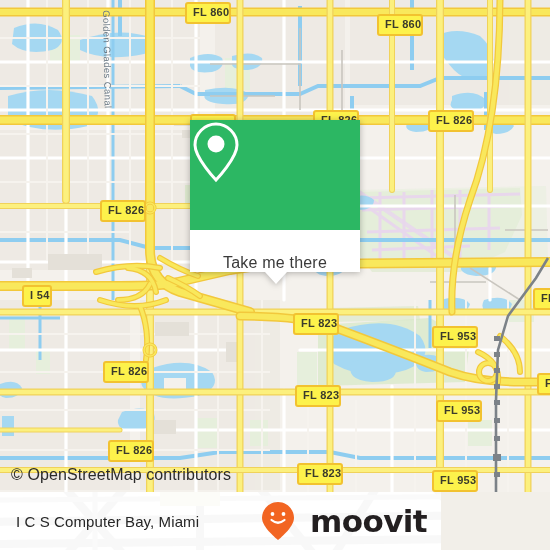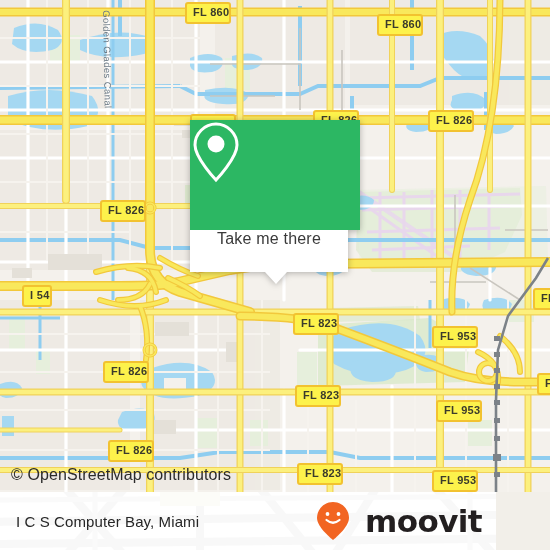--- a/index.html
+++ b/index.html
@@ -21,28 +21,28 @@
                transform-origin:0 0;white-space:nowrap;font-family:"Liberation Sans",sans-serif;}
 
   
   #attribution{position:absolute;left:11px;bottom:8px;font-size:16px;color:#2b2b2b;
                letter-spacing:.1px;z-index:40;font-family:"Liberation Sans",sans-serif;}
 
   
   #callout{position:absolute;left:190px;top:120px;width:170px;z-index:50;
            filter:drop-shadow(0 1px 3px rgba(0,0,0,.28));}
   #callout-top{width:170px;height:110px;background:#2cb763;display:flex;align-items:center;justify-content:center;}
-  #callout-bottom{width:158px;height:42px;background:#fff;display:flex;align-items:flex-start;justify-content:center;}
+  #callout-bottom{width:170px;height:42px;background:#fff;display:flex;align-items:flex-end;justify-content:center;}
   #callout-label{font-size:16px;color:#3a3a3a;letter-spacing:.2px;font-family:"Liberation Sans",sans-serif;}
   #callout-tip{position:absolute;left:75px;top:152px;width:0;height:0;
                border-left:11px solid transparent;border-right:11px solid transparent;
                border-top:12px solid #fff;}
 
   
-  #bottombar{position:absolute;left:0;top:492px;width:496px;height:58px;background:#fff;overflow:hidden;}
+  #bottombar{position:absolute;left:0;top:492px;width:441px;height:58px;background:#fff;overflow:hidden;}
   #bottombar-pattern{position:absolute;left:0;top:0;width:550px;height:58px;opacity:.5;}
   #footer-title{position:absolute;left:16px;top:50%;transform:translateY(-50%);
                 font-size:15px;color:#262626;letter-spacing:.1px;z-index:2;
                 font-family:"Liberation Sans",sans-serif;}
   #brand{position:absolute;right:14px;top:50%;transform:translateY(-50%);
          display:flex;align-items:center;gap:14px;z-index:2;}
   #brand-word{font-size:31px;font-weight:700;color:#231f20;letter-spacing:-.6px;line-height:1;
               font-family:"DejaVu Sans",sans-serif;}
 </style>
 </head>

